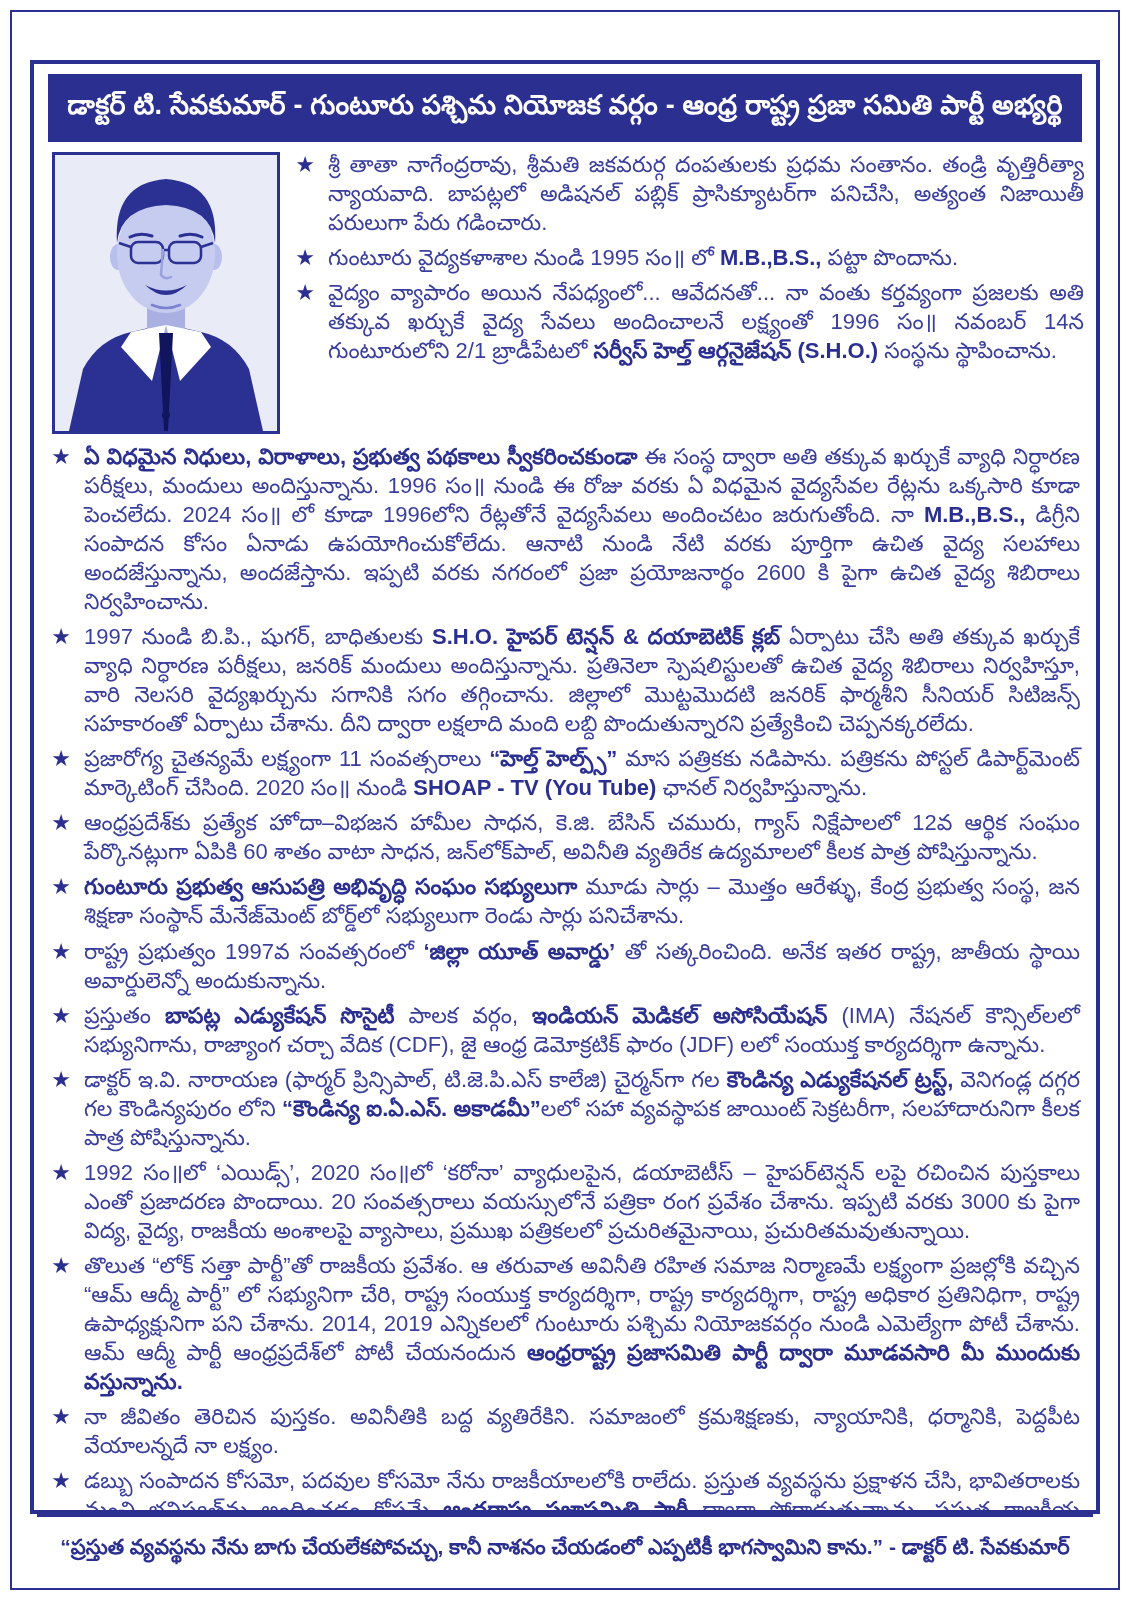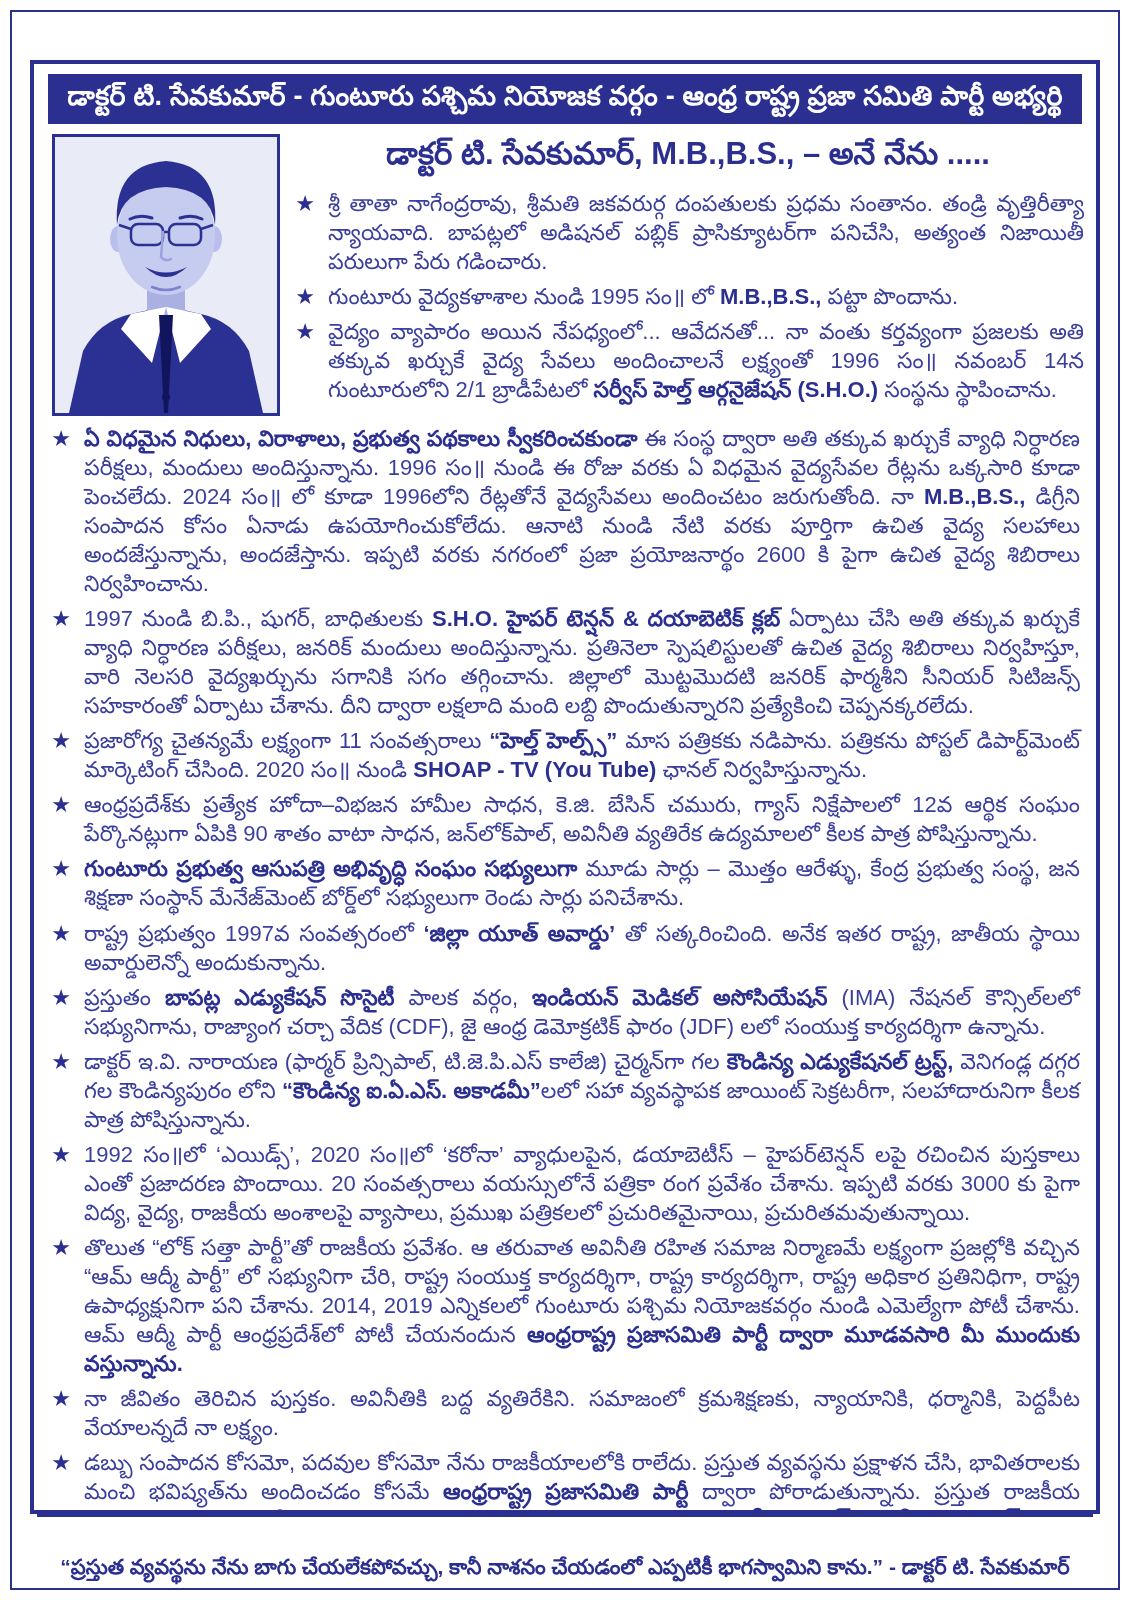--- a/index.html
+++ b/index.html
@@ -10,21 +10,21 @@
   
   .outer-line{position:absolute;left:10px;top:10px;right:10px;bottom:10px;border:2px solid #2b2f90;pointer-events:none;}
   
   .frame{
     position:absolute;left:30px;right:30px;top:60px;bottom:86px;
     border:4px solid #2b2f90;box-shadow:0 10px 0 -7px #2b2f90;
     background:#ffffff;overflow:hidden;
   }
   .frame-inner{padding:8px 12px 0 12px;}
   .header-bar{
-    background:#2b2f90;color:#ffffff;height:50px;margin:2px 2px 8px 2px;
+    background:#2b2f90;color:#ffffff;height:68px;margin:2px 2px 8px 2px;
     display:flex;align-items:center;justify-content:center;
     font-weight:bold;font-size:27px;letter-spacing:.2px;white-space:nowrap;
   }
   .intro-row{display:flex;align-items:flex-start;}
   .photo-box{
     flex:none;width:222px;height:276px;border:3px solid #2b3193;margin:2px 12px 4px 6px;
     background:#e9ebf7;overflow:hidden;
   }
   .photo-box svg{display:block;width:100%;height:100%;}
   .intro-col{flex:1;min-width:0;}
@@ -38,21 +38,21 @@
   }
   ol.blist li .star{flex:none;width:26px;color:#2b2f90;font-size:22px;line-height:1.32;text-align:center;}
   ol.blist li .txt{flex:1;min-width:0;}
   ol.blist li .txt b{color:#2b2f90;}
   .main-section{padding:4px 4px 0 2px;}
   .signature{
     text-align:right;font-weight:bold;color:#2b2f90;font-size:29px;
     margin:-34px 60px 0 0;position:relative;z-index:2;white-space:nowrap;
   }
   .footer-quote{
-    position:absolute;left:0;right:0;bottom:16px;text-align:center;
+    position:absolute;left:0;right:0;bottom:36px;text-align:center;
     color:#2b2f90;font-weight:bold;font-size:21px;
   }
 </style>
 </head>
 <body>
 
 <div class="page">
   <div class="outer-line"></div>
 
   <div class="frame">
@@ -87,21 +87,20 @@
               <line x1="76" y1="92" x2="64" y2="88"></line>
               <line x1="146" y1="92" x2="158" y2="88"></line>
             </g>
             <path d="M108 95 L106 120 Q110 125 116 122" stroke="#9aa1dd" stroke-width="2.5" fill="none" stroke-linecap="round"></path>
             <path d="M90 130 Q111 141 132 130 Q111 150 90 130 Z" fill="#2b3193"></path>
             <path d="M97 150 Q111 156 125 150" stroke="#7b82cf" stroke-width="2.5" fill="none" stroke-linecap="round"></path>
           </svg>
         </div>
 
         <div class="intro-col">
-          <div class="page-title"><b>డాక్టర్ టి. సేవకుమార్,</b> M.B.,B.S., <b>– అనే నేను .....</b></div>
           <ol class="blist">
 
               <li>
                 <span class="star">★</span>
                 <span class="txt">శ్రీ తాతా నాగేంద్రరావు, శ్రీమతి జకవరుర్గ దంపతులకు ప్రధమ సంతానం. తండ్రి వృత్తిరీత్యా న్యాయవాది. బాపట్లలో అడిషనల్ పబ్లిక్ ప్రాసిక్యూటర్‌గా పనిచేసి, అత్యంత నిజాయితీ పరులుగా పేరు గడించారు.</span>
               </li>
 
               <li>
                 <span class="star">★</span>
                 <span class="txt">గుంటూరు వైద్యకళాశాల నుండి 1995 సం॥ లో <b>M.B.,B.S.,</b> పట్టా పొందాను.</span>
@@ -128,21 +127,21 @@
               <span class="txt">1997 నుండి బి.పి., షుగర్, బాధితులకు <b>S.H.O. హైపర్ టెన్షన్ &amp; దయాబెటిక్ క్లబ్</b> ఏర్పాటు చేసి అతి తక్కువ ఖర్చుకే వ్యాధి నిర్ధారణ పరీక్షలు, జనరిక్ మందులు అందిస్తున్నాను. ప్రతినెలా స్పెషలిస్టులతో ఉచిత వైద్య శిబిరాలు నిర్వహిస్తూ, వారి నెలసరి వైద్యఖర్చును సగానికి సగం తగ్గించాను. జిల్లాలో మొట్టమొదటి జనరిక్ ఫార్మశీని సీనియర్ సిటిజన్స్ సహకారంతో ఏర్పాటు చేశాను. దీని ద్వారా లక్షలాది మంది లబ్ది పొందుతున్నారని ప్రత్యేకించి చెప్పనక్కరలేదు.</span>
             </li>
 
             <li>
               <span class="star">★</span>
               <span class="txt">ప్రజారోగ్య చైతన్యమే లక్ష్యంగా 11 సంవత్సరాలు <b>“హెల్త్ హెల్ప్స్”</b> మాస పత్రికకు నడిపాను. పత్రికను పోస్టల్ డిపార్ట్‌మెంట్ మార్కెటింగ్ చేసింది. 2020 సం॥ నుండి <b>SHOAP - TV (You Tube)</b> ఛానల్ నిర్వహిస్తున్నాను.</span>
             </li>
 
             <li>
               <span class="star">★</span>
-              <span class="txt">ఆంధ్రప్రదేశ్‌కు ప్రత్యేక హోదా–విభజన హామీల సాధన, కె.జి. బేసిన్ చమురు, గ్యాస్ నిక్షేపాలలో 12వ ఆర్థిక సంఘం పేర్కొనట్లుగా ఏపికి 90 శాతం వాటా సాధన, జన్‌లోక్‌పాల్, అవినీతి వ్యతిరేక ఉద్యమాలలో కీలక పాత్ర పోషిస్తున్నాను.</span>
+              <span class="txt">ఆంధ్రప్రదేశ్‌కు ప్రత్యేక హోదా–విభజన హామీల సాధన, కె.జి. బేసిన్ చమురు, గ్యాస్ నిక్షేపాలలో 12వ ఆర్థిక సంఘం పేర్కొనట్లుగా ఏపికి 60 శాతం వాటా సాధన, జన్‌లోక్‌పాల్, అవినీతి వ్యతిరేక ఉద్యమాలలో కీలక పాత్ర పోషిస్తున్నాను.</span>
             </li>
 
             <li>
               <span class="star">★</span>
               <span class="txt"><b>గుంటూరు ప్రభుత్వ ఆసుపత్రి అభివృద్ధి సంఘం సభ్యులుగా</b> మూడు సార్లు – మొత్తం ఆరేళ్ళు, కేంద్ర ప్రభుత్వ సంస్థ, జన శిక్షణా సంస్థాన్ మేనేజ్‌మెంట్ బోర్డ్‌లో సభ్యులుగా రెండు సార్లు పనిచేశాను.</span>
             </li>
 
             <li>
               <span class="star">★</span>
               <span class="txt">రాష్ట్ర ప్రభుత్వం 1997వ సంవత్సరంలో <b>‘జిల్లా యూత్ అవార్డు’</b> తో సత్కరించింది. అనేక ఇతర రాష్ట్ర, జాతీయ స్థాయి అవార్డులెన్నో  అందుకున్నాను.</span>

